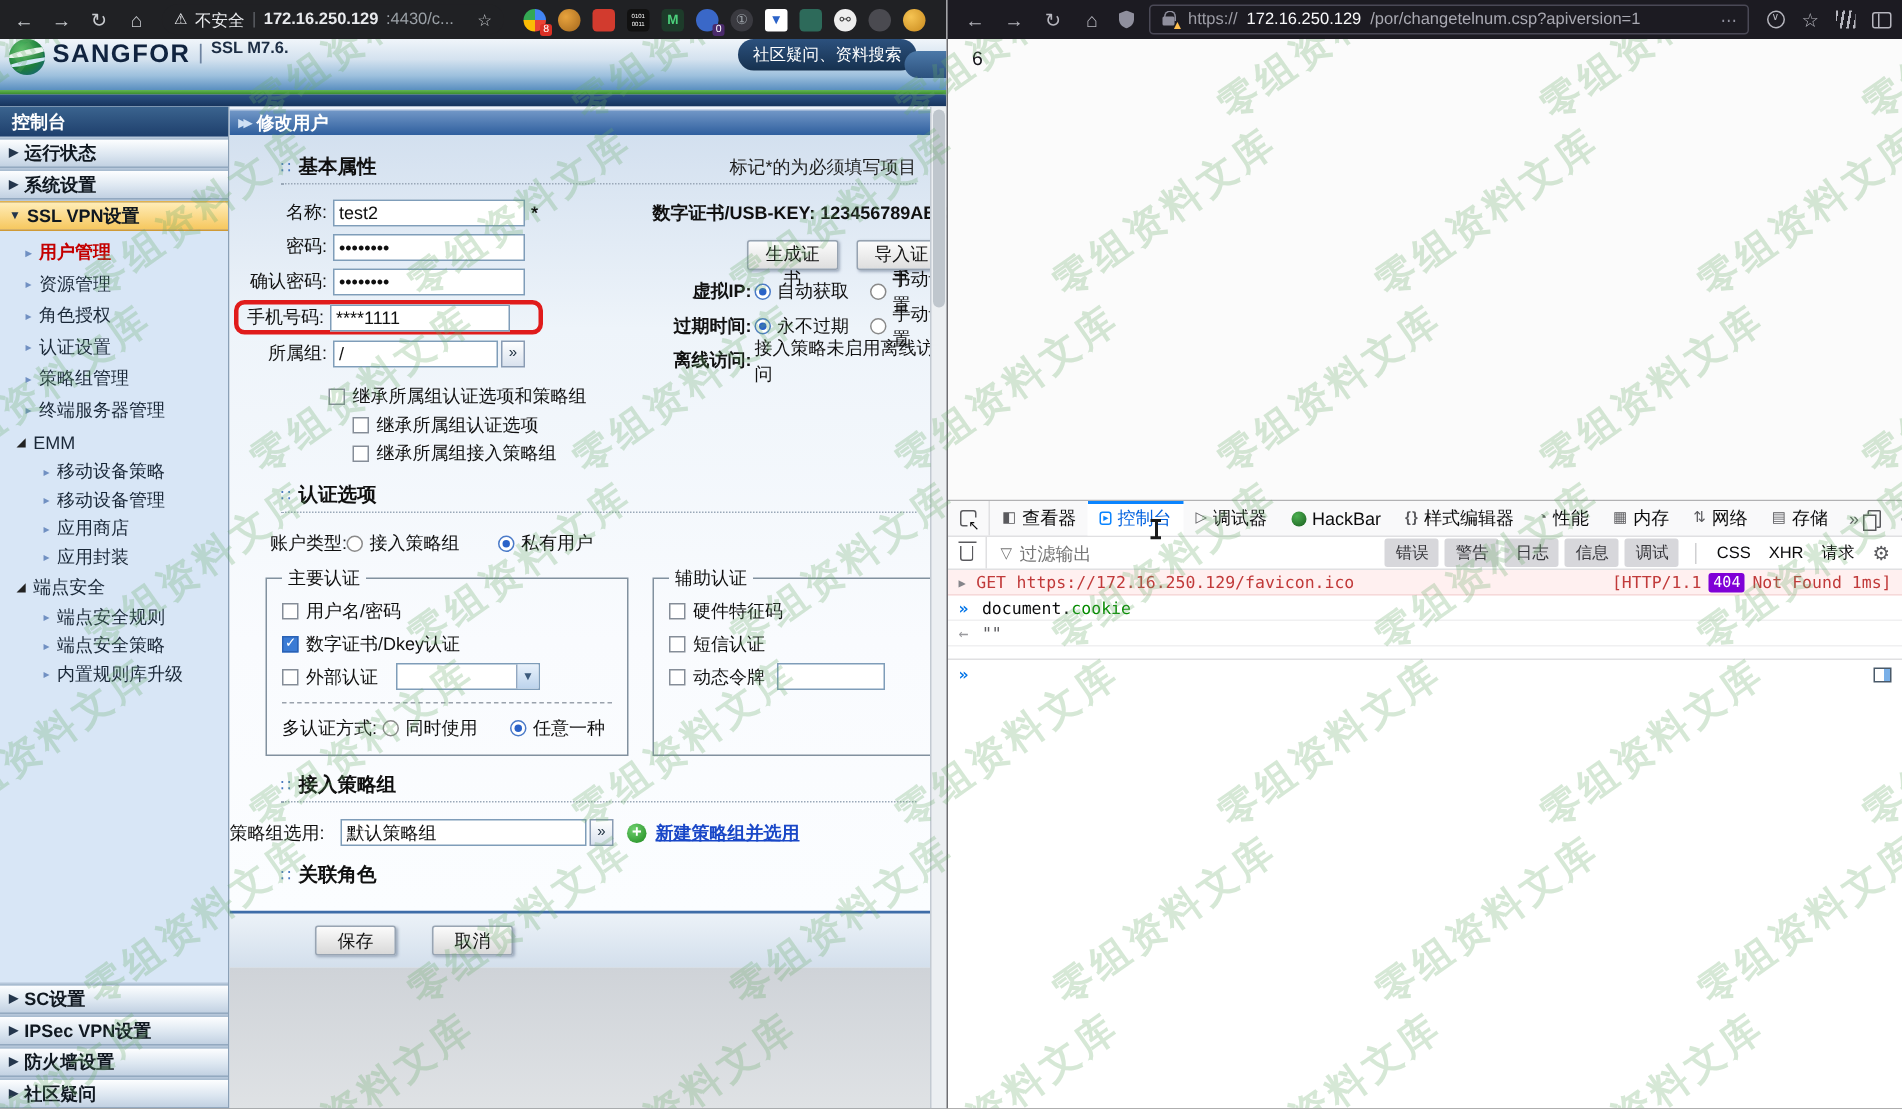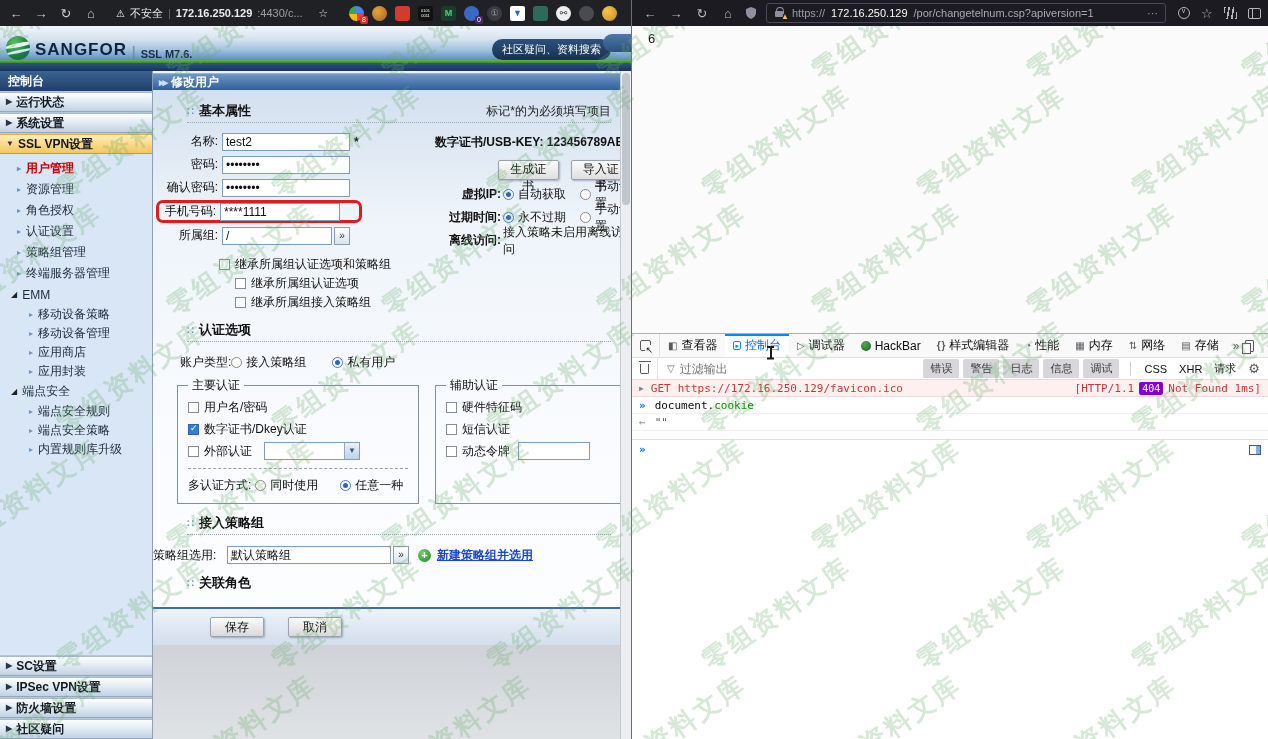--- a/index.html
+++ b/index.html
@@ -27,21 +27,21 @@
   .e4 { background:#111; color:#fff; font-size:4px; line-height:5px; padding-top:2px; }
   .e5 { background:#1d3b2a; color:#4cd07c; font-weight:bold; font-size:9px; }
   .e6 { background:#3a68c8; border-radius:50%; }
   .e7 { background:#3a3a40; border-radius:50%; color:#9aa0a6; font-size:9px; }
   .e8 { background:#fff; border-radius:2px; color:#2a62c8; font-size:9px; font-weight:bold; }
   .e9 { background:#2d6a5a; }
   .e10 { background:#eee; border-radius:50%; color:#333; font-size:9px; }
   .e11 { background:#4a4a50; border-radius:50%; }
   .e12 { background:radial-gradient(circle at 35% 35%, #f6c453, #c98a1e); border-radius:50%; }
 
-  .sangfor-bar { height:34px; flex:none; background:linear-gradient(180deg,#f0f5fa 0%, #d4e2ef 40%, #9dc0dd 72%, #5a8fc0 100%); display:flex; align-items:flex-end; padding:0 6px; position:relative; }
+  .sangfor-bar { height:34px; flex:none; background:linear-gradient(180deg,#f0f5fa 0%, #d4e2ef 40%, #9dc0dd 72%, #5a8fc0 100%); display:flex; align-items:flex-start; padding:0 6px; position:relative; }
   .sf-logo { width:24px; height:24px; flex:none; border-radius:50%; background:radial-gradient(circle at 35% 30%, #5cc46a, #1d7e3a 55%, #135a8f); position:relative; overflow:hidden; }
   .sf-logo::before { content:""; position:absolute; left:-2px; top:7px; width:30px; height:4px; background:#e8f4ec; transform:rotate(-12deg); border-radius:50%; }
   .sf-logo::after { content:""; position:absolute; left:-2px; top:14px; width:30px; height:3px; background:#cfe6f4; transform:rotate(-12deg); border-radius:50%; }
   .sf-brand { font-size:17px; font-weight:bold; color:#10233f; letter-spacing:1px; margin-left:5px; }
   .sf-pipe { color:#6d83a0; margin:0 5px; font-size:14px; }
   .sf-edition { font-size:11px; color:#1c2d44; font-weight:bold; }
   .sf-notice { margin-left:10px; background:#f3f7fc; border:1px solid #b9c9da; box-shadow:1px 1px 2px rgba(40,70,110,.35); padding:3px 8px; font-size:11px; color:#222; white-space:nowrap; }
   .sf-notice a { color:#1a56c4; text-decoration:underline; cursor:pointer; }
   .sf-search { margin-left:auto; margin-right:14px; background:linear-gradient(180deg,#2c517e,#16314f); border:1px solid #0f2档540; border-radius:11px; color:#fff; font-size:11px; padding:3px 10px; display:flex; align-items:center; gap:6px; white-space:nowrap; }
   .sf-pill2 { position:absolute; right:-12px; top:8px; width:40px; height:18px; border-radius:9px; background:linear-gradient(180deg,#4c79a8,#2c517e); }

